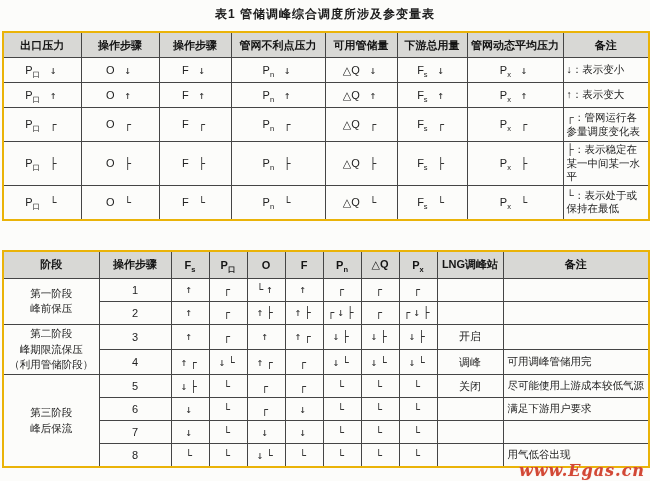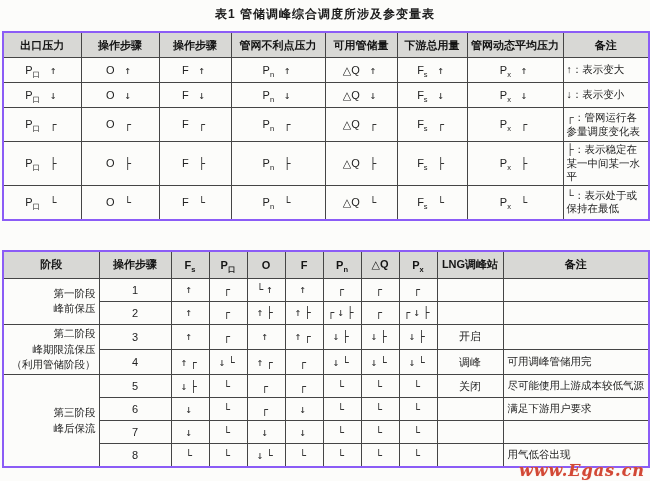--- a/index.html
+++ b/index.html
@@ -18,21 +18,21 @@
     font-weight:bold;
     letter-spacing:1px;
     margin:3px 0 6px 0;
     color:#1c1c1c;
   }
   table{
     width:646px;
     margin:8px auto;
     border-collapse:collapse;
     table-layout:fixed;
-    border:2px solid #8b5cf6;
+    border:2px solid #eab308;
   }
   th,td{
     border:1px solid #454545;
     font-size:11px;
     padding:1px 2px;
     text-align:center;
     vertical-align:middle;
     overflow:hidden;
   }
   th{
@@ -45,21 +45,21 @@
   #table1 tr.r-tall td{height:31px;}
   #table1 td.remark-cell{
     text-align:left;
     font-size:10.5px;
     line-height:1.3;
     padding:1px 3px;
   }
   #table2 th{height:24px;}
   #table2 td{height:20px;}
   #table2 td.stage-cell{
-    text-align:right;
+    text-align:center;
     white-space:pre-line;
     font-size:10.5px;
     line-height:1.5;
     padding:1px 3px;
     vertical-align:middle;
   }
   #table2 td.remark2-cell{
     text-align:left;
     font-size:10.5px;
     padding:1px 4px;
@@ -113,38 +113,38 @@
           <th>操作步骤</th>
           <th>管网不利点压力</th>
           <th>可用管储量</th>
           <th>下游总用量</th>
           <th>管网动态平均压力</th>
           <th>备注</th>
         </tr>
     </thead>
     <tbody id="t1-body">
         <tr class="r-short">
+          <td><span><span class="vbase">P</span><sub class="vsub">口</sub></span><span class="sym"> ↓</span></td>
+          <td><span><span class="vbase">O</span></span><span class="sym"> ↓</span></td>
+          <td><span><span class="vbase">F</span></span><span class="sym"> ↓</span></td>
+          <td><span><span class="vbase">P</span><sub class="vsub">n</sub></span><span class="sym"> ↓</span></td>
+          <td><span><span class="vbase">△Q</span></span><span class="sym"> ↓</span></td>
+          <td><span><span class="vbase">F</span><sub class="vsub">s</sub></span><span class="sym"> ↓</span></td>
+          <td><span><span class="vbase">P</span><sub class="vsub">x</sub></span><span class="sym"> ↓</span></td>
+          <td class="remark-cell">↓：表示变小</td>
+        </tr>
+        <tr class="r-short">
           <td><span><span class="vbase">P</span><sub class="vsub">口</sub></span><span class="sym"> ↑</span></td>
           <td><span><span class="vbase">O</span></span><span class="sym"> ↑</span></td>
           <td><span><span class="vbase">F</span></span><span class="sym"> ↑</span></td>
           <td><span><span class="vbase">P</span><sub class="vsub">n</sub></span><span class="sym"> ↑</span></td>
           <td><span><span class="vbase">△Q</span></span><span class="sym"> ↑</span></td>
           <td><span><span class="vbase">F</span><sub class="vsub">s</sub></span><span class="sym"> ↑</span></td>
           <td><span><span class="vbase">P</span><sub class="vsub">x</sub></span><span class="sym"> ↑</span></td>
           <td class="remark-cell">↑：表示变大</td>
-        </tr>
-        <tr class="r-short">
-          <td><span><span class="vbase">P</span><sub class="vsub">口</sub></span><span class="sym"> ↓</span></td>
-          <td><span><span class="vbase">O</span></span><span class="sym"> ↓</span></td>
-          <td><span><span class="vbase">F</span></span><span class="sym"> ↓</span></td>
-          <td><span><span class="vbase">P</span><sub class="vsub">n</sub></span><span class="sym"> ↓</span></td>
-          <td><span><span class="vbase">△Q</span></span><span class="sym"> ↓</span></td>
-          <td><span><span class="vbase">F</span><sub class="vsub">s</sub></span><span class="sym"> ↓</span></td>
-          <td><span><span class="vbase">P</span><sub class="vsub">x</sub></span><span class="sym"> ↓</span></td>
-          <td class="remark-cell">↓：表示变小</td>
         </tr>
         <tr class="r-tall">
           <td><span><span class="vbase">P</span><sub class="vsub">口</sub></span><span class="sym"> ┌</span></td>
           <td><span><span class="vbase">O</span></span><span class="sym"> ┌</span></td>
           <td><span><span class="vbase">F</span></span><span class="sym"> ┌</span></td>
           <td><span><span class="vbase">P</span><sub class="vsub">n</sub></span><span class="sym"> ┌</span></td>
           <td><span><span class="vbase">△Q</span></span><span class="sym"> ┌</span></td>
           <td><span><span class="vbase">F</span><sub class="vsub">s</sub></span><span class="sym"> ┌</span></td>
           <td><span><span class="vbase">P</span><sub class="vsub">x</sub></span><span class="sym"> ┌</span></td>
           <td class="remark-cell">┌：管网运行各参量调度变化表</td>

